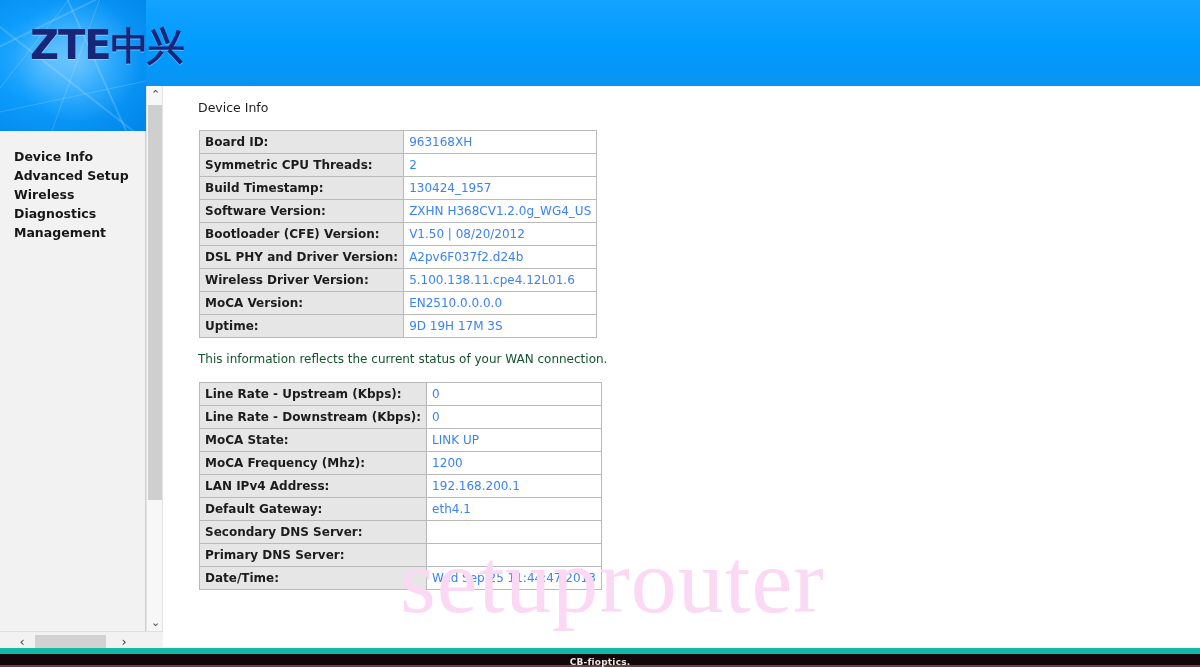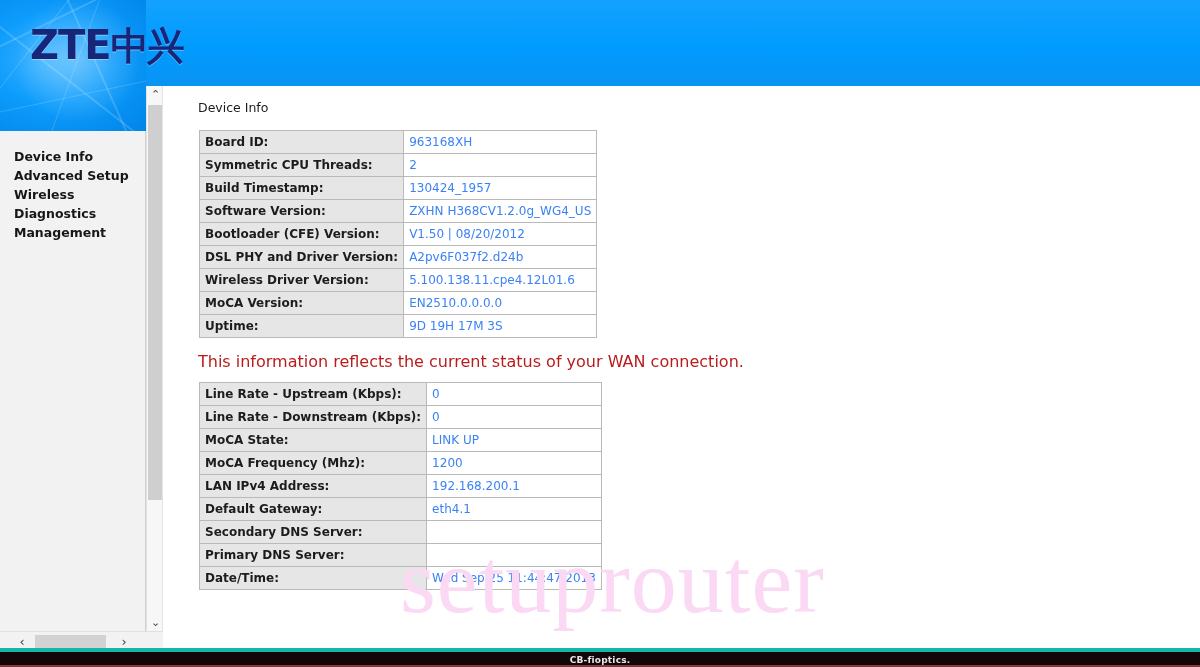--- a/index.html
+++ b/index.html
@@ -195,22 +195,22 @@
 
   #table-device {
     left: 35px; top: 44px;
   }
   #table-device td.lbl { width: 178px; margin-top: 36px; }
   #table-device td.val { width: 158px; }
 
   #wan-note {
     position: absolute;
     left: 34px; top: 266px;
-    font-size: 16px;
-    color: #b91c1c;
+    font-size: 12px;
+    color: #14532d;
     white-space: nowrap;
   }
 
   #table-wan {
     left: 35px; top: 296px; padding-left: 42px;
   }
   #table-wan td.lbl { width: 198px; }
   #table-wan td.val { width: 146px; }
 
   
@@ -226,21 +226,21 @@
     pointer-events: none;
     z-index: 5;
   }
 
   
   #bottom-bar {
     position: absolute;
     left: 0; top: 648px;
     width: 1200px; height: 19px;
     background: #120608;
-    border-top: 4px solid #14b8a6;
+    border-top: 6px solid #14b8a6;
     border-bottom: 2px solid #7d3b40;
     box-sizing: border-box;
     z-index: 10;
   }
   #bottom-bar-text {
     position: absolute;
     left: 0; top: 0;
     width: 1200px;
     text-align: center;
     font-size: 9px;

